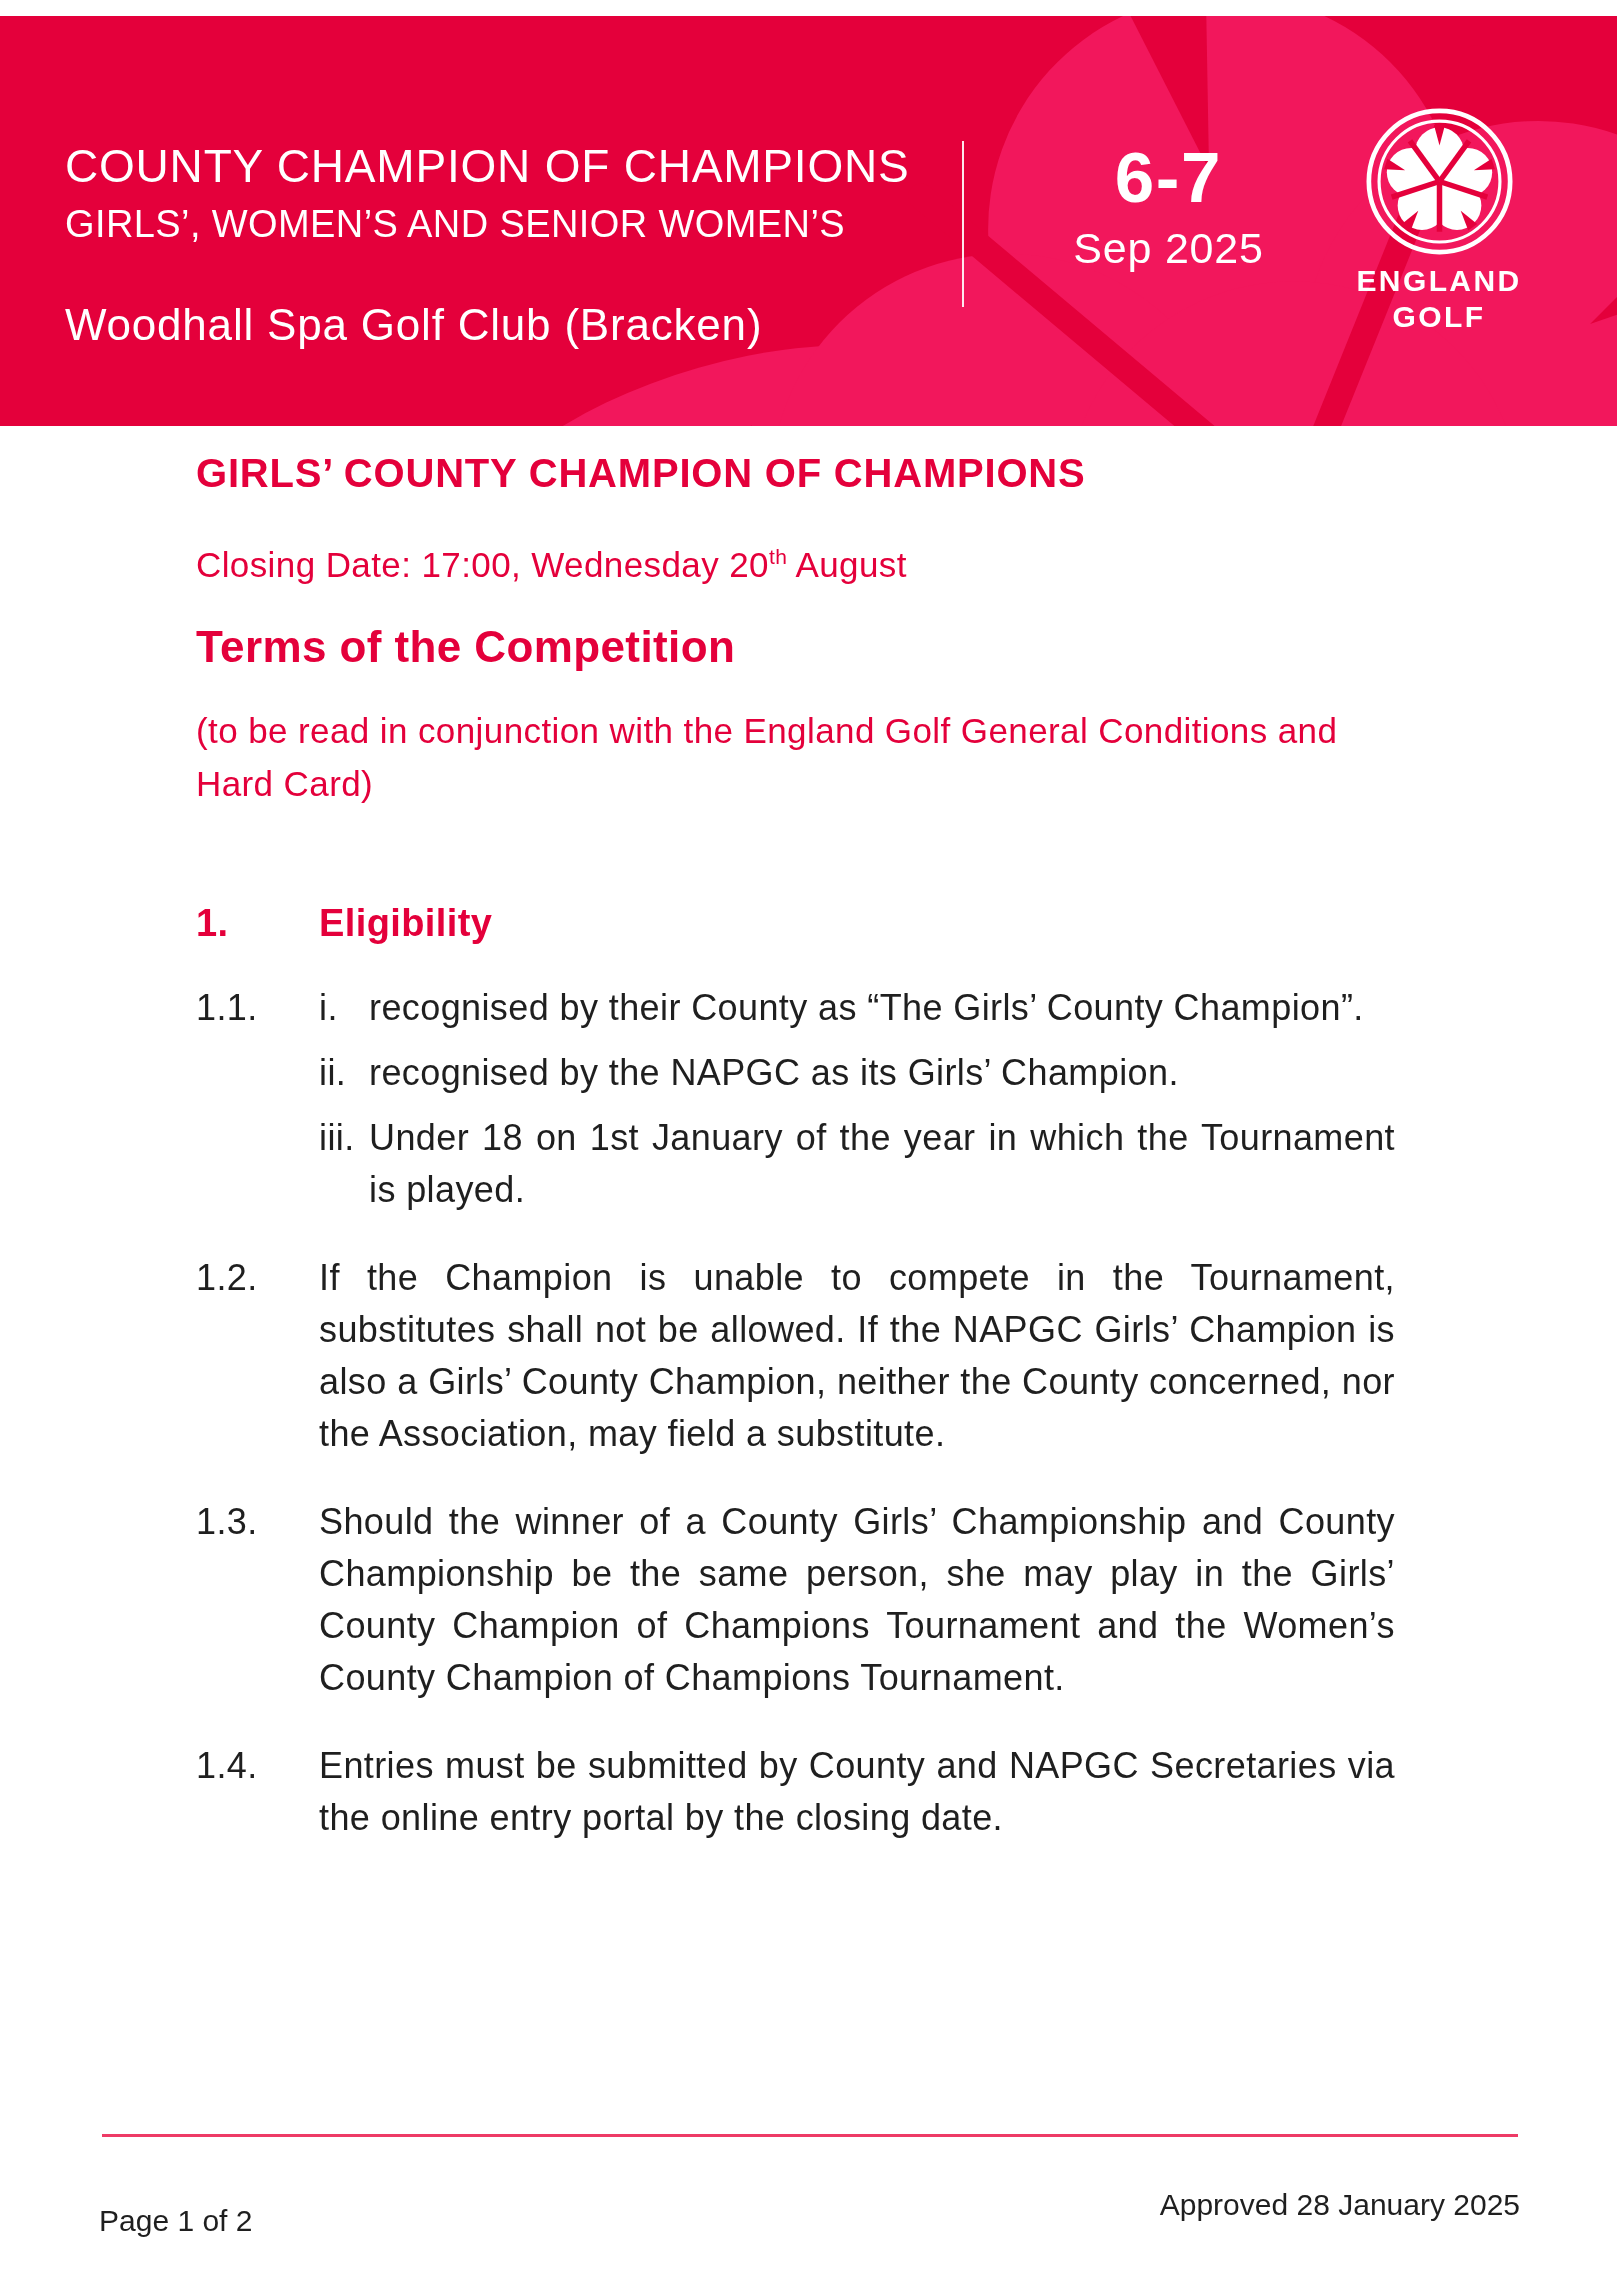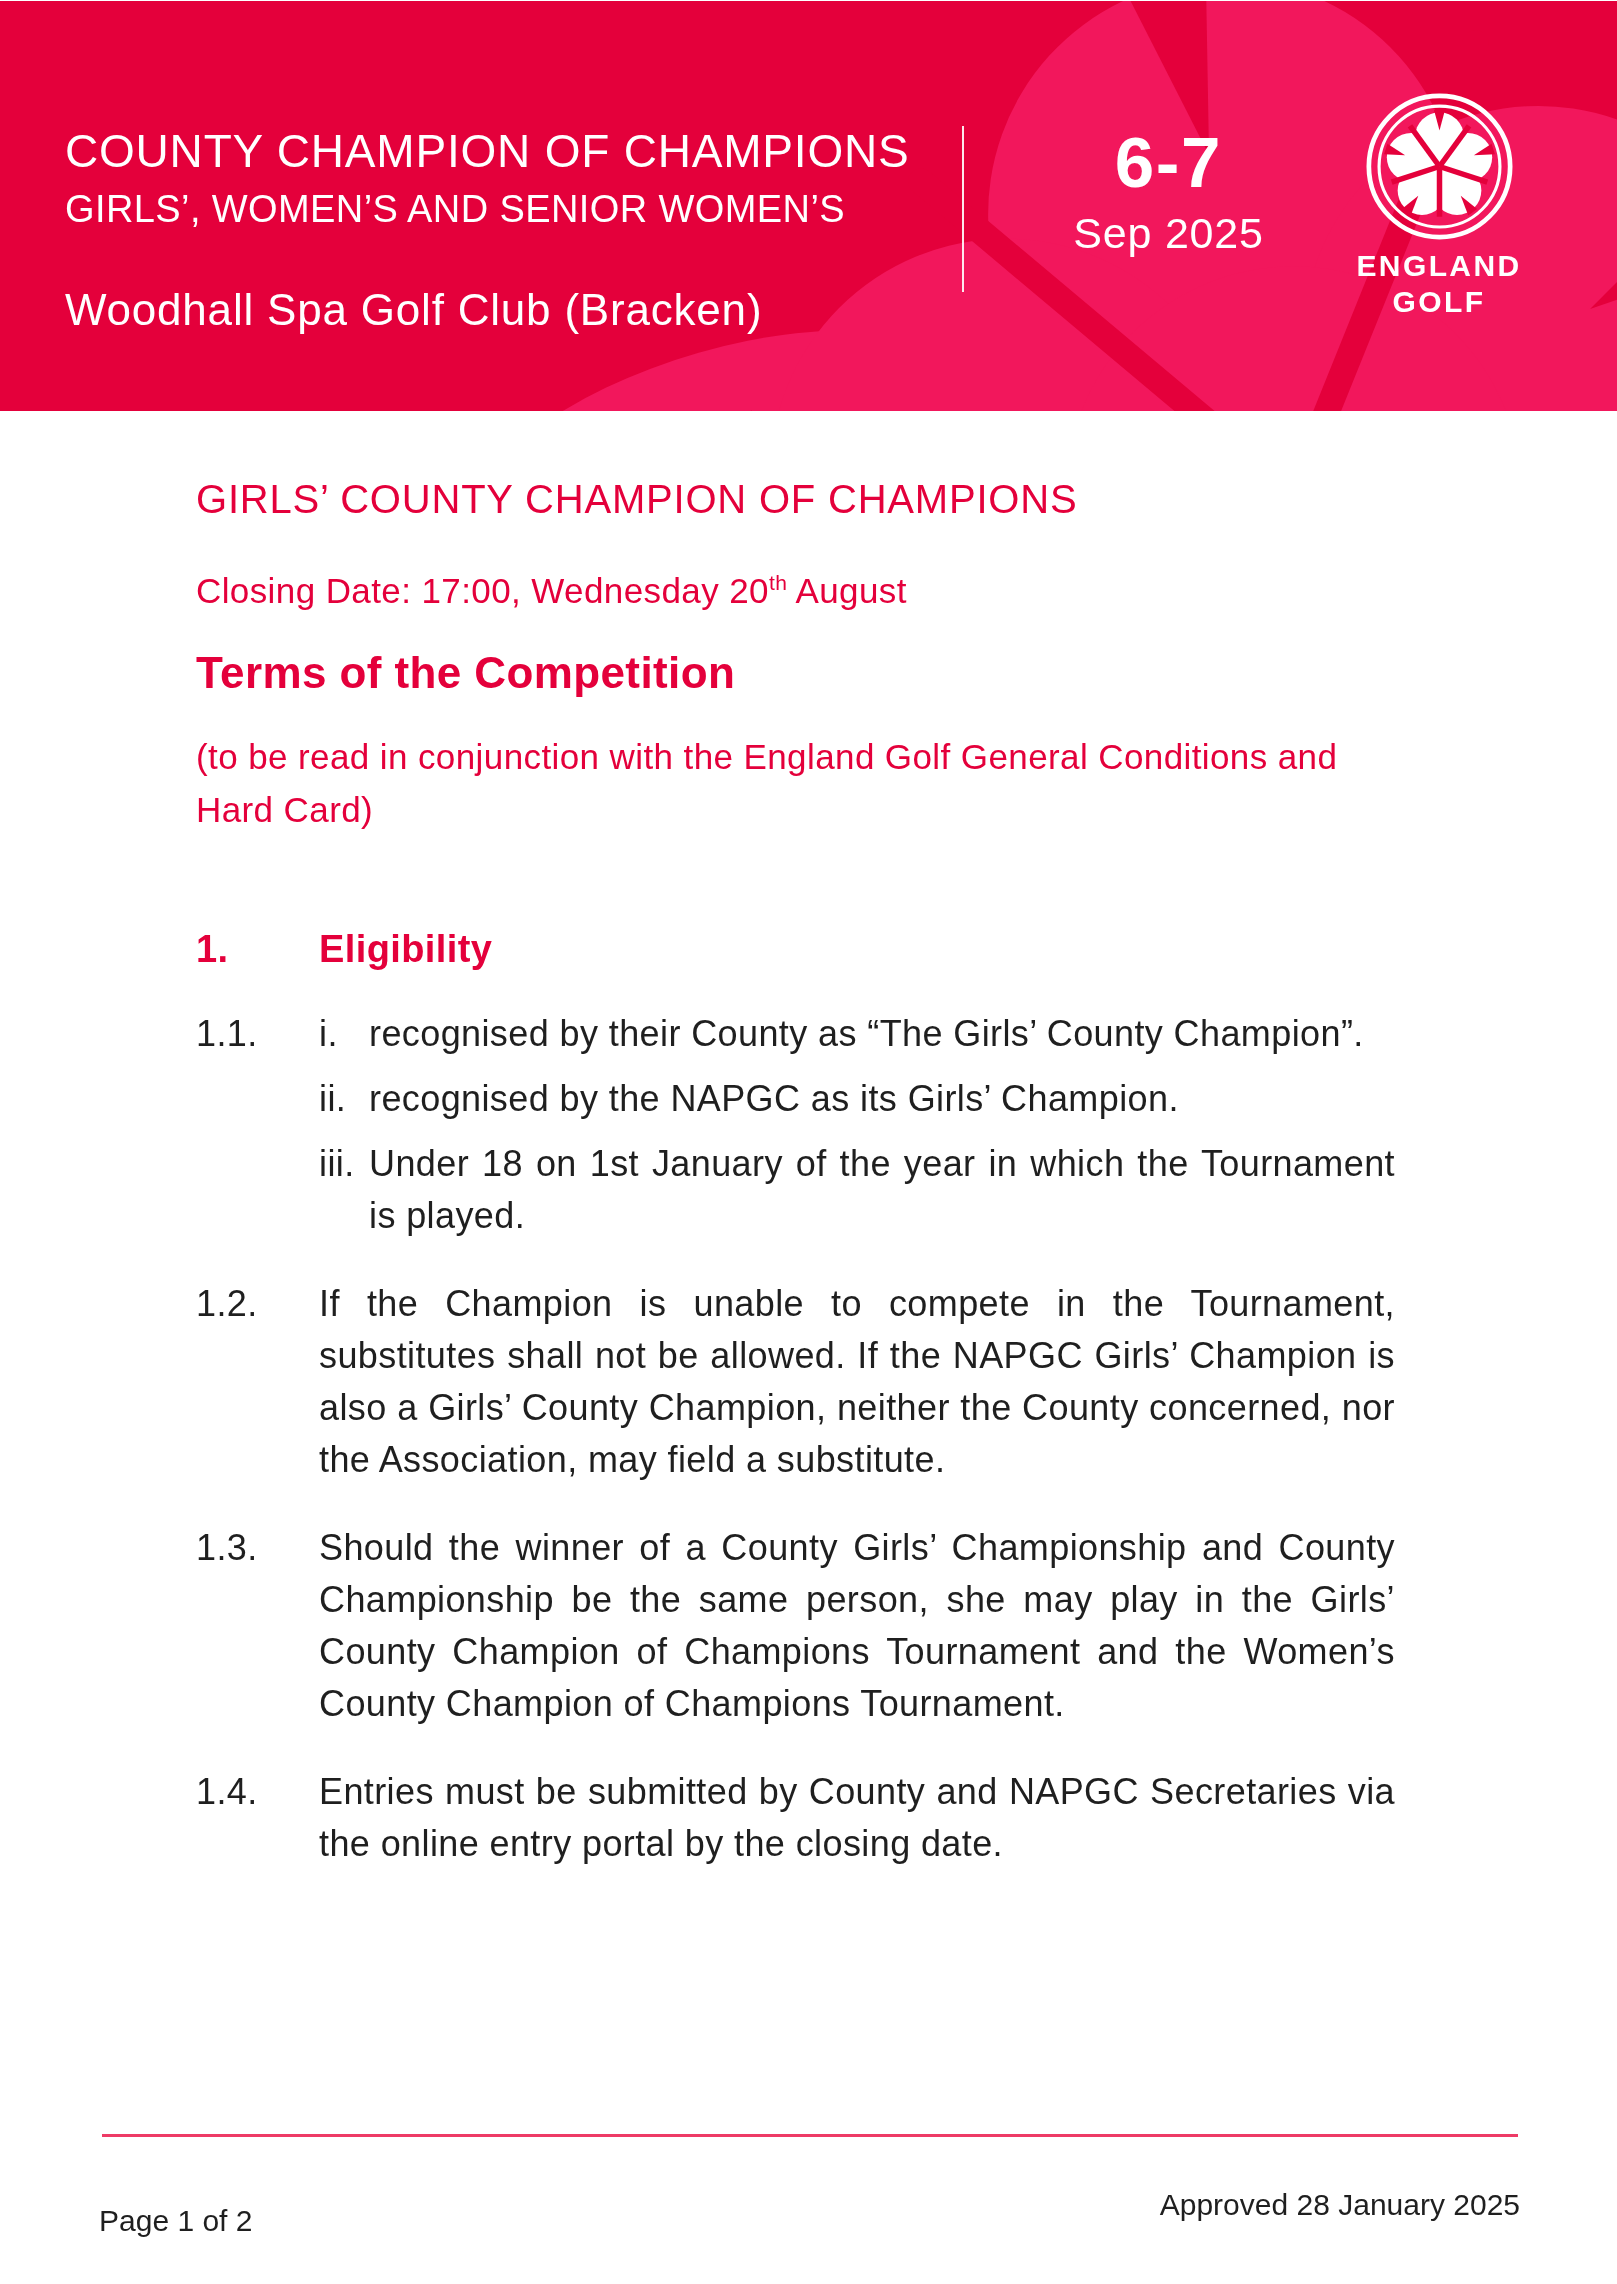--- a/index.html
+++ b/index.html
@@ -13,21 +13,21 @@
   .page{
     position:relative;
     width:1617px;height:2284px;
     background:var(--paper);
     overflow:hidden;
     font-family:"Liberation Sans",sans-serif;
     margin:0 auto;
   }
   
   .banner{
-    position:absolute;left:0;top:1px;width:1617px;height:410px;
+    position:absolute;left:0;top:16px;width:1617px;height:410px;
     background:var(--accent);overflow:hidden;color:#fff;
   }
   .swirl{position:absolute;left:0;top:0;}
   .banner-title1{
     position:absolute;left:65px;top:126px;
     font-size:46px;font-weight:500;letter-spacing:0.8px;line-height:49px;white-space:nowrap;
   }
   .banner-title2{
     position:absolute;left:65px;top:188px;
     font-size:38px;font-weight:500;letter-spacing:0.4px;line-height:40px;white-space:nowrap;
@@ -50,22 +50,22 @@
   .cuts line{stroke:var(--accent);stroke-width:7;}
   .notches path{fill:var(--accent);}
   .logo-text{margin-top:3px;font-size:30px;font-weight:700;letter-spacing:2.4px;line-height:36px;}
   
   .content{
     position:absolute;left:0;top:410px;width:1617px;
     padding:0 198px 0 196px;box-sizing:border-box;
     color:var(--ink);font-size:36px;letter-spacing:0.4px;
   }
   .doc-heading{
-    margin:66px 0 0;font-size:40px;line-height:47px;
-    color:var(--accent);font-weight:400;letter-spacing:0.8px;
+    margin:40px 0 0;font-size:40px;line-height:47px;
+    color:var(--accent);font-weight:700;letter-spacing:0.8px;
   }
   .closing{margin:39px 0 0;font-size:35px;line-height:42px;color:var(--accent);}
   .closing sup{font-size:21px;}
   .terms{
     margin:37px 0 0;font-size:44px;line-height:47px;
     color:var(--accent);font-weight:700;letter-spacing:0.4px;
   }
   .note{margin:34px 0 0;font-size:35px;line-height:53px;max-width:1197px;color:var(--accent);}
   .section-head{
     margin:91px 0 0;display:flex;

